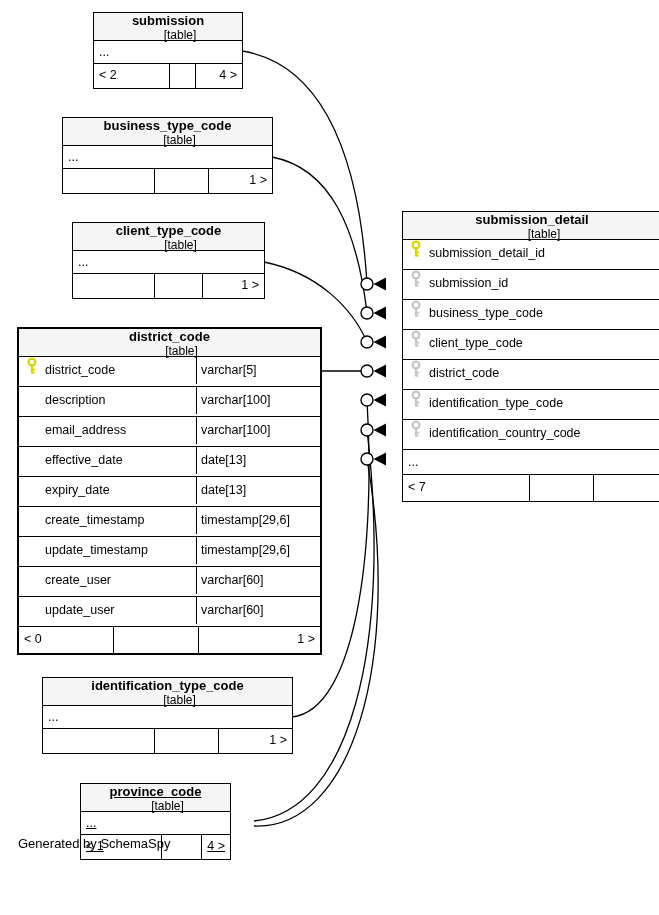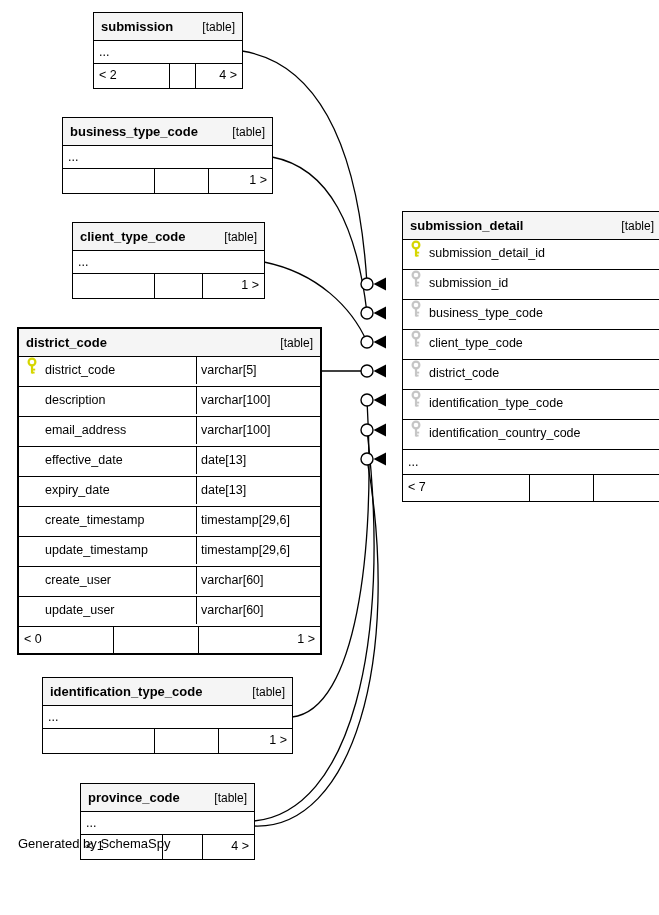--- a/index.html
+++ b/index.html
@@ -8,21 +8,21 @@
     font-family:"Liberation Sans", sans-serif;color:#000;overflow:hidden;
   }
   svg.rel-layer{position:absolute;left:0;top:0;z-index:0;}
   .tbl{
     position:absolute;z-index:1;background:#fff;border:1px solid #000;
     box-sizing:border-box;font-size:12.5px;
   }
   .tbl.thick{border-width:2px;}
   .hdr{
     display:flex;justify-content:space-between;align-items:center;
-    background:#f5f5f5;height:27px;padding:0 7px;
+    background:#f5f5f5;height:27px;padding:0 7px;flex-direction:column;
   }
   .hdr .title{font-weight:bold;font-size:13px;white-space:nowrap;}
   .hdr .tag{font-size:12px;margin-left:24px;white-space:nowrap;}
   .ellipsis-row{height:22px;line-height:22px;padding:0 5px;border-top:1px solid #000;}
   .col-row{display:flex;align-items:flex-start;height:29px;border-top:1px solid #000;}
   .keycell{width:26px;display:flex;align-items:center;justify-content:center;flex:0 0 26px;}
   .colname{flex:1;line-height:27px;white-space:nowrap;overflow:hidden;}
   .coltype{width:124px;flex:0 0 124px;border-left:1px solid #000;padding:0 4px;line-height:27px;box-sizing:border-box;white-space:nowrap;}
   .footer{display:flex;border-top:1px solid #000;height:24px;align-items:stretch;}
   .footer .cell{box-sizing:border-box;padding:0 5px;line-height:23px;white-space:nowrap;}
@@ -40,21 +40,21 @@
   #t-client .c1{width:81px;} #t-client .c2{width:49px;}
   #t-district{left:17px;top:327px;width:305px;}
   #t-district .c1{width:94px;} #t-district .c2{width:86px;}
   #t-district .footer{height:26px;} #t-district .footer .cell{line-height:25px;}
   #t-subdetail{left:402px;top:211px;width:260px;}
   #t-subdetail .c1{width:126px;} #t-subdetail .c2{width:65px;}
   #t-subdetail .ellipsis-row{height:24px;line-height:24px;}
   #t-subdetail .footer{height:26px;} #t-subdetail .footer .cell{line-height:25px;}
   #t-idtype{left:42px;top:677px;width:251px;}
   #t-idtype .c1{width:111px;} #t-idtype .c2{width:65px;}
-  #t-province{left:80px;top:783px;width:175px;}
+  #t-province{left:80px;top:783px;width:151px;text-decoration:underline;}
   #t-province .c1{width:81px;} #t-province .c2{width:41px;}
   .note{position:absolute;left:18px;top:836px;font-size:13px;z-index:1;}
 </style>
 </head>
 <body>
 
 <svg class="rel-layer" width="659" height="915" viewBox="0 0 659 915">
   <g fill="none" stroke="#000" stroke-width="1.3">
     <path d="M 242,51 C 312,62 358,135 367,284"></path>
     <path d="M 272,157 C 330,168 357,228 367,313"></path>

